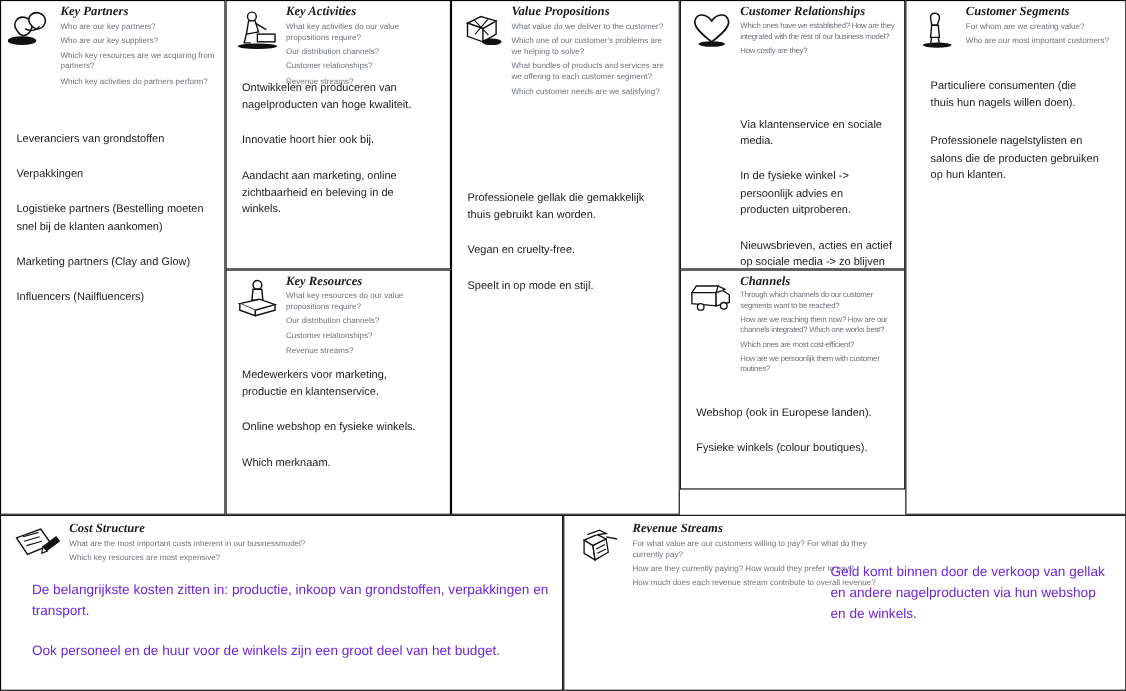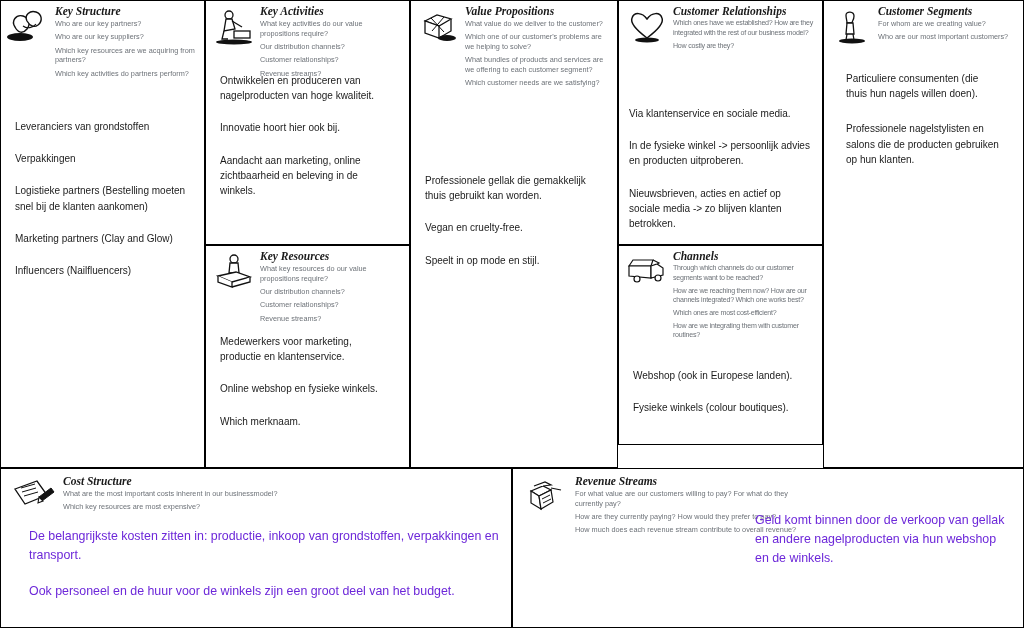--- a/index.html
+++ b/index.html
@@ -108,21 +108,21 @@
     <div class="cell-head">
       <span class="head-icon">
         <svg viewBox="0 0 44 40">
           <ellipse cx="13" cy="30" rx="13" ry="4" fill="#111"></ellipse>
           <path d="M8 20 C4 14 9 7 16 9 C22 11 24 17 20 22 C16 27 11 26 8 20 Z" fill="#fff" stroke="#111" stroke-width="1.4"></path>
           <path d="M20 14 C17 8 23 3 29 5 C35 7 36 14 31 18 C27 21 23 19 20 14 Z" fill="#fff" stroke="#111" stroke-width="1.4"></path>
           <path d="M16 19 C20 22 26 21 29 17" fill="none" stroke="#111" stroke-width="1.2"></path>
         </svg>
       </span>
       <span class="head-text">
-        <div class="cell-title">Key Structure</div>
+        <div class="cell-title">Key Partners</div>
         <p class="prompt">Who are our key partners?</p>
         <p class="prompt">Who are our key suppliers?</p>
         <p class="prompt">Which key resources are we acquiring from partners?</p>
         <p class="prompt">Which key activities do partners perform?</p>
       </span>
     </div>
     <div class="body" style="top:118px;">
       <p>Leveranciers van grondstoffen</p>
       <p>Verpakkingen</p>
       <p>Logistieke partners (Bestelling moeten snel bij de klanten aankomen)</p>
@@ -218,21 +218,21 @@
           <path d="M22 31 C10 22 5 16 7 11 C9 5 17 5 22 12 C27 5 35 5 37 11 C39 16 34 22 22 31 Z" fill="#fff" stroke="#111" stroke-width="1.5"></path>
           <ellipse cx="22" cy="33" rx="12" ry="2.6" fill="#111"></ellipse>
         </svg>
       </span>
       <span class="head-text">
         <div class="cell-title">Customer Relationships</div>
         <p class="prompt">Which ones have we established? How are they integrated with the rest of our business model?</p>
         <p class="prompt">How costly are they?</p>
       </span>
     </div>
-    <div class="body" style="top:105px; padding:0 10px;">
+    <div class="body" style="top:105px; padding:0 10px;margin-left:44px;">
       <p>Via klantenservice en sociale media.</p>
       <p>In de fysieke winkel -&gt; persoonlijk advies en producten uitproberen.</p>
       <p>Nieuwsbrieven, acties en actief op sociale media -&gt; zo blijven klanten betrokken.</p>
     </div>
   </div>
 
   <div class="cell tight" style="left:618px; top:245px; width:205px; height:200px;">
     <div class="cell-head">
       <span class="head-icon">
         <svg viewBox="0 0 44 40">
@@ -242,21 +242,21 @@
           <path d="M28 8 L34 11 L32 12" fill="#fff" stroke="#111" stroke-width="1.2"></path>
           <circle cx="12" cy="27" r="3" fill="#fff" stroke="#111" stroke-width="1.2"></circle>
           <circle cx="33" cy="26" r="3" fill="#fff" stroke="#111" stroke-width="1.2"></circle>
         </svg>
       </span>
       <span class="head-text">
         <div class="cell-title">Channels</div>
         <p class="prompt">Through which channels do our customer segments want to be reached?</p>
         <p class="prompt">How are we reaching them now? How are our channels integrated? Which one works best?</p>
         <p class="prompt">Which ones are most cost-efficient?</p>
-        <p class="prompt">How are we integrating them with customer routines?</p>
+        <p class="prompt">How are we persoonlijk them with customer routines?</p>
       </span>
     </div>
     <div class="body" style="top:122px;">
       <p>Webshop (ook in Europese landen).</p>
       <p>Fysieke winkels (colour boutiques).</p>
     </div>
   </div>
 
   <div class="cell" style="left:823px; top:0px; width:201px; height:468px;">
     <div class="cell-head">

